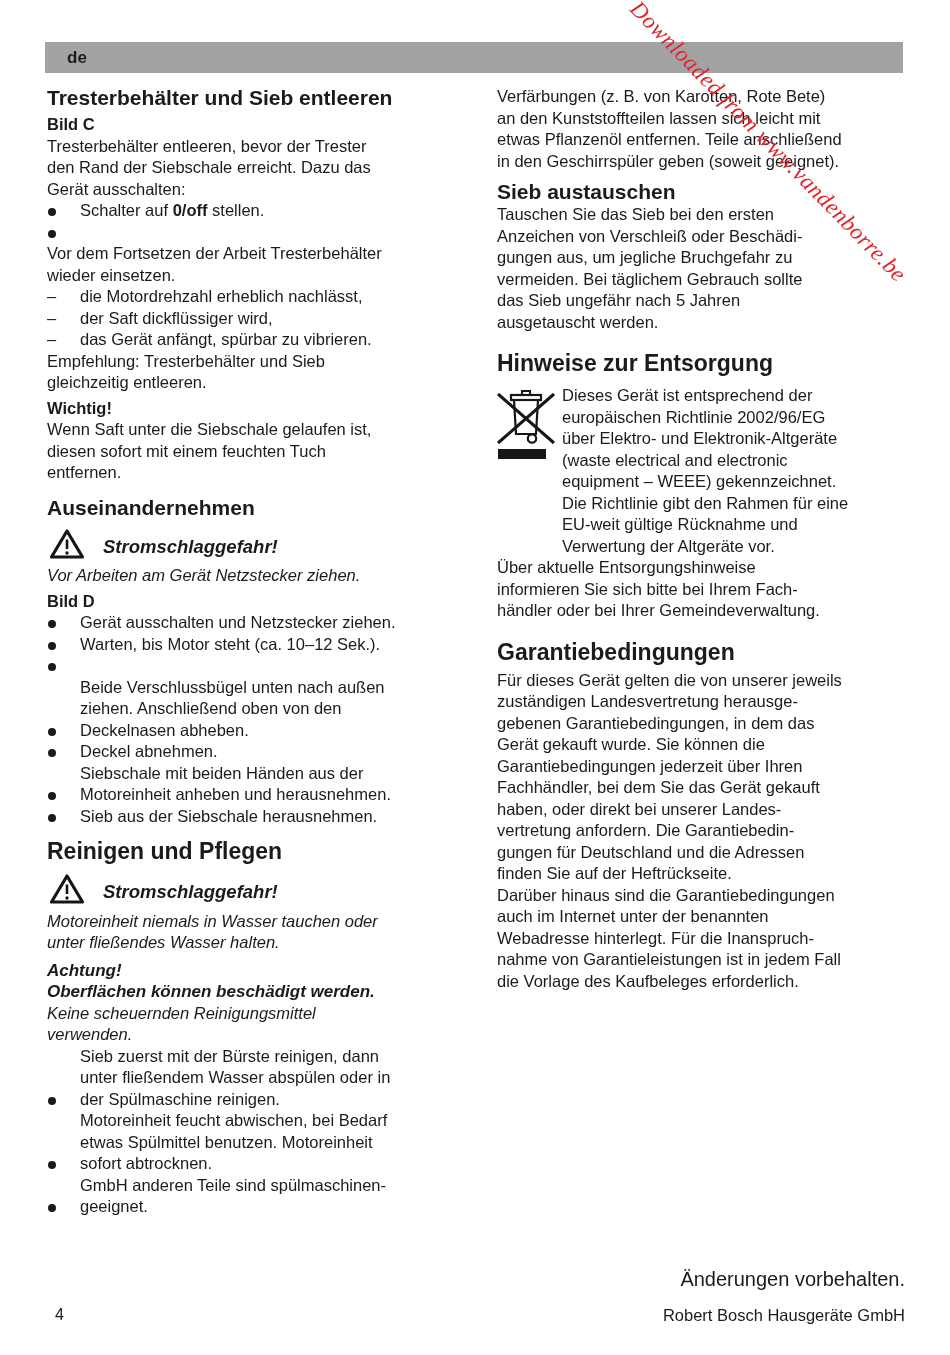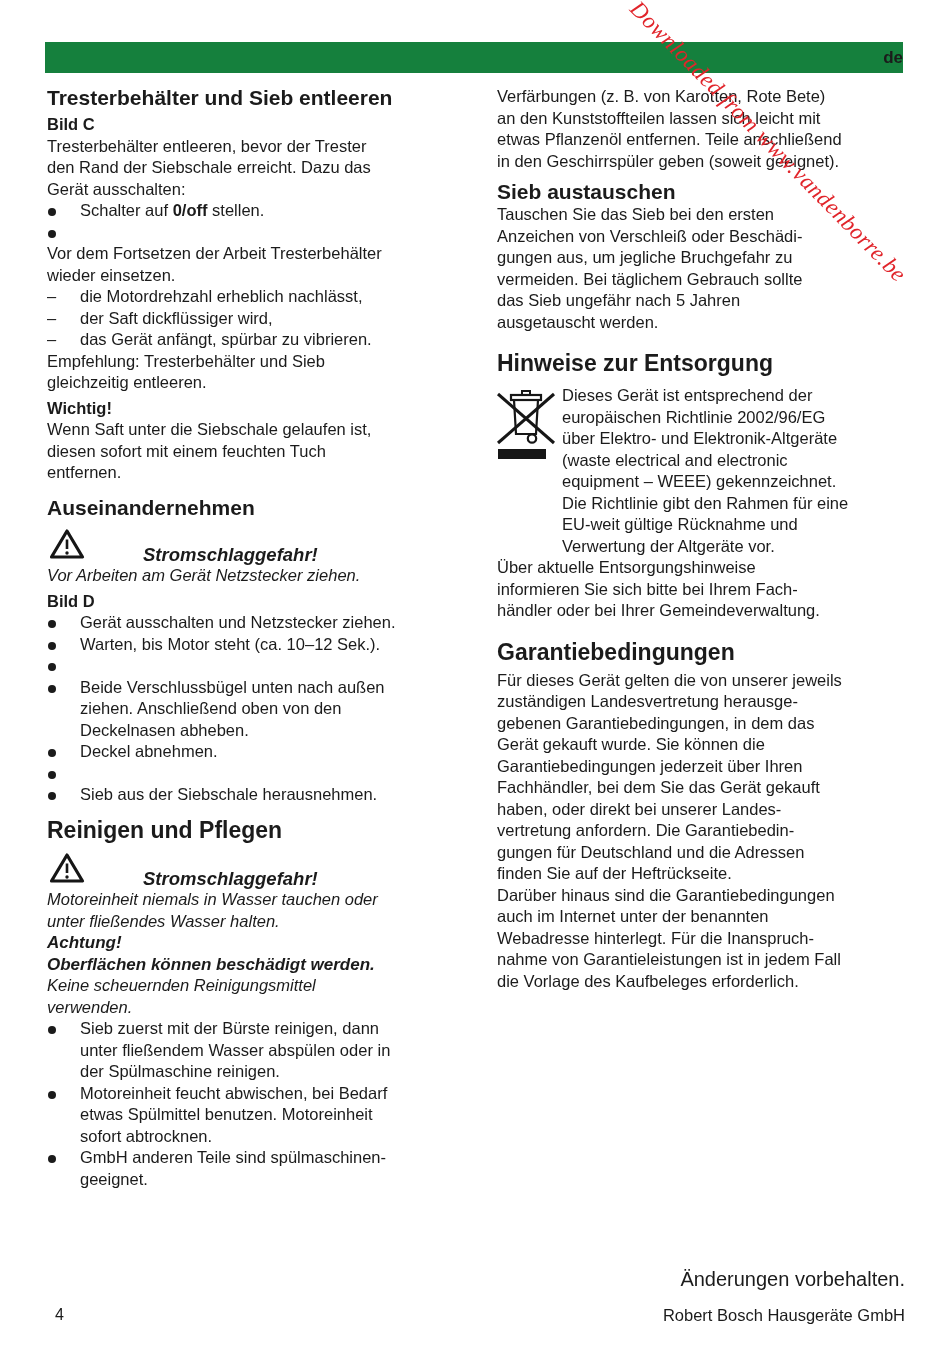--- a/index.html
+++ b/index.html
@@ -3,22 +3,21 @@
 <meta charset="utf-8">
 <style>
   html,body { margin:0; padding:0; background:#ffffff; }
   .page {
     position:relative; width:950px; height:1355px; background:#ffffff;
     font-family:"Liberation Sans","DejaVu Sans",sans-serif; color:#1b1b1b;
     overflow:hidden;
   }
   .lang-band {
     position:absolute; left:45px; top:42px; width:858px; height:31px;
-    background:#15803d;
-    text-align:right;
+    background:#a3a3a3;
   }
   .lang-band .lang {
     display:inline-block; margin-left:22px; font-weight:bold; font-size:17px; line-height:31px; color:#1b1b1b;
   }
   .watermark {
     position:absolute; left:643px; top:-4px;
     transform:rotate(45.5deg); transform-origin:0 0;
     font-family:"Liberation Serif","DejaVu Serif",serif; font-style:italic;
     font-size:23px; letter-spacing:0.5px; white-space:nowrap; z-index:5;
   }
@@ -26,26 +25,26 @@
   .col-left { left:47px; }
   .col-right { left:497px; }
   .h1 { font-size:23px; line-height:28px; font-weight:bold; margin:10px 0 4px 0; }
   .h2 { font-size:21px; line-height:24px; font-weight:bold; margin:12px 0 0 0; }
   .h2.first { margin-top:0; }
   .sub { font-weight:bold; margin-top:4px; }
   .lines { white-space:pre-line; }
   p { margin:0; }
   .italic { font-style:italic; }
   .bolditalic { font-weight:bold; font-style:italic; }
-  .attn { font-size:17px; }
-  .row { display:flex; align-items:flex-start; }
+  .attn { margin-top:6px; font-size:17px; }
+  .row { display:flex; align-items:flex-end; }
   .bullet-row .mark { flex:0 0 33px; }
   .dot { display:inline-block; width:8px; height:8px; border-radius:50%; background:#1b1b1b; margin:7px 0 0 1px; }
   .dash-row .mark { flex:0 0 33px; }
-  .warn-row { display:flex; align-items:flex-end; margin-top:8px;gap:40px; }
+  .warn-row { display:flex; align-items:center; margin-top:8px; }
   .warn-row .warn-icon { flex:0 0 38px; margin-left:2px; }
   .warn-row .warn-text { font-size:18.5px; font-weight:bold; font-style:italic; margin-left:16px; }
   .weee-row { display:flex; margin-top:8px; }
   .weee-icon-col { flex:0 0 65px; padding-top:2px; }
   .change-note { position:absolute; top:1268px; right:45px; font-size:20px; }
   .footer-pagenum { position:absolute; top:1306px; left:55px; font-size:16px; }
   .footer-company { position:absolute; top:1306px; right:45px; font-size:16.5px; }
 </style>
 </head>
 <body>
@@ -127,20 +126,22 @@
       <span class="txt lines">Beide Verschlussbügel unten nach außen
 ziehen. Anschließend oben von den
 Deckelnasen abheben.</span>
     </div>
     <div class="row bullet-row">
       <span class="mark"><span class="dot"></span></span>
       <span class="txt">Deckel abnehmen.</span>
     </div>
     <div class="row bullet-row">
       <span class="mark"><span class="dot"></span></span>
+      <span class="txt lines">Siebschale mit beiden Händen aus der
+Motoreinheit anheben und herausnehmen.</span>
     </div>
     <div class="row bullet-row">
       <span class="mark"><span class="dot"></span></span>
       <span class="txt">Sieb aus der Siebschale herausnehmen.</span>
     </div>
 
     <div class="h1">Reinigen und Pflegen</div>
     <div class="warn-row">
       <span class="warn-icon">
         <svg width="36" height="32" viewBox="0 0 36 32">

